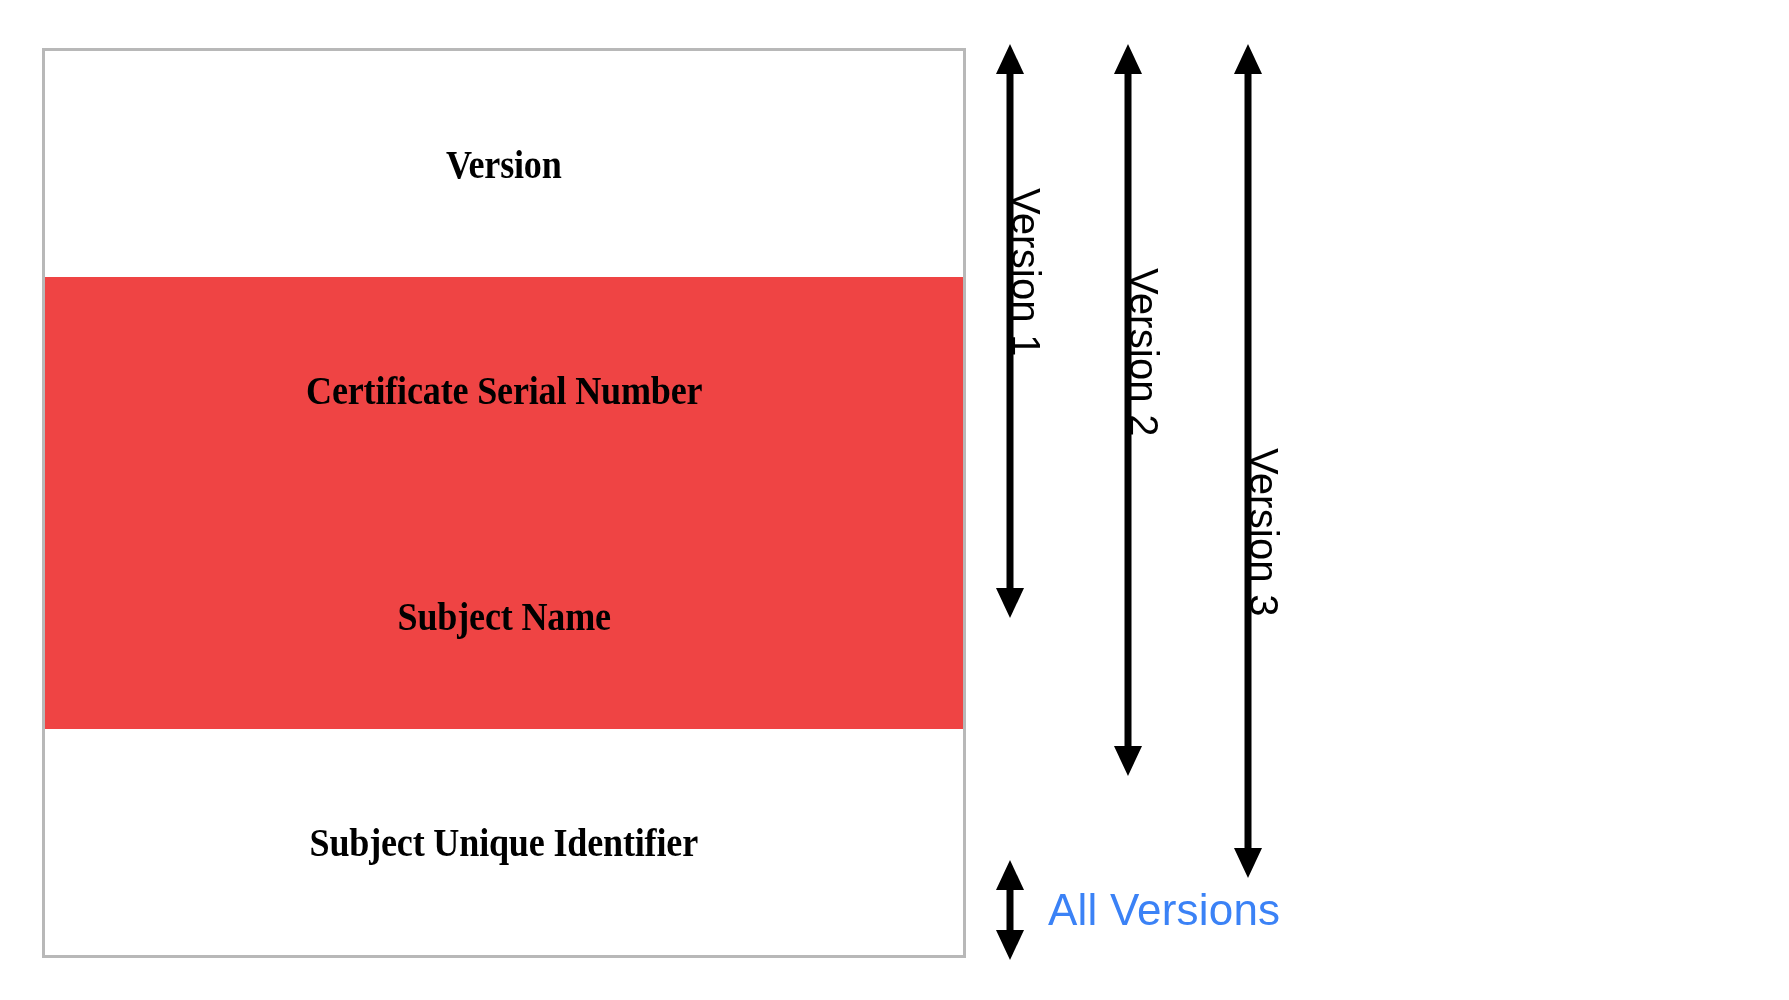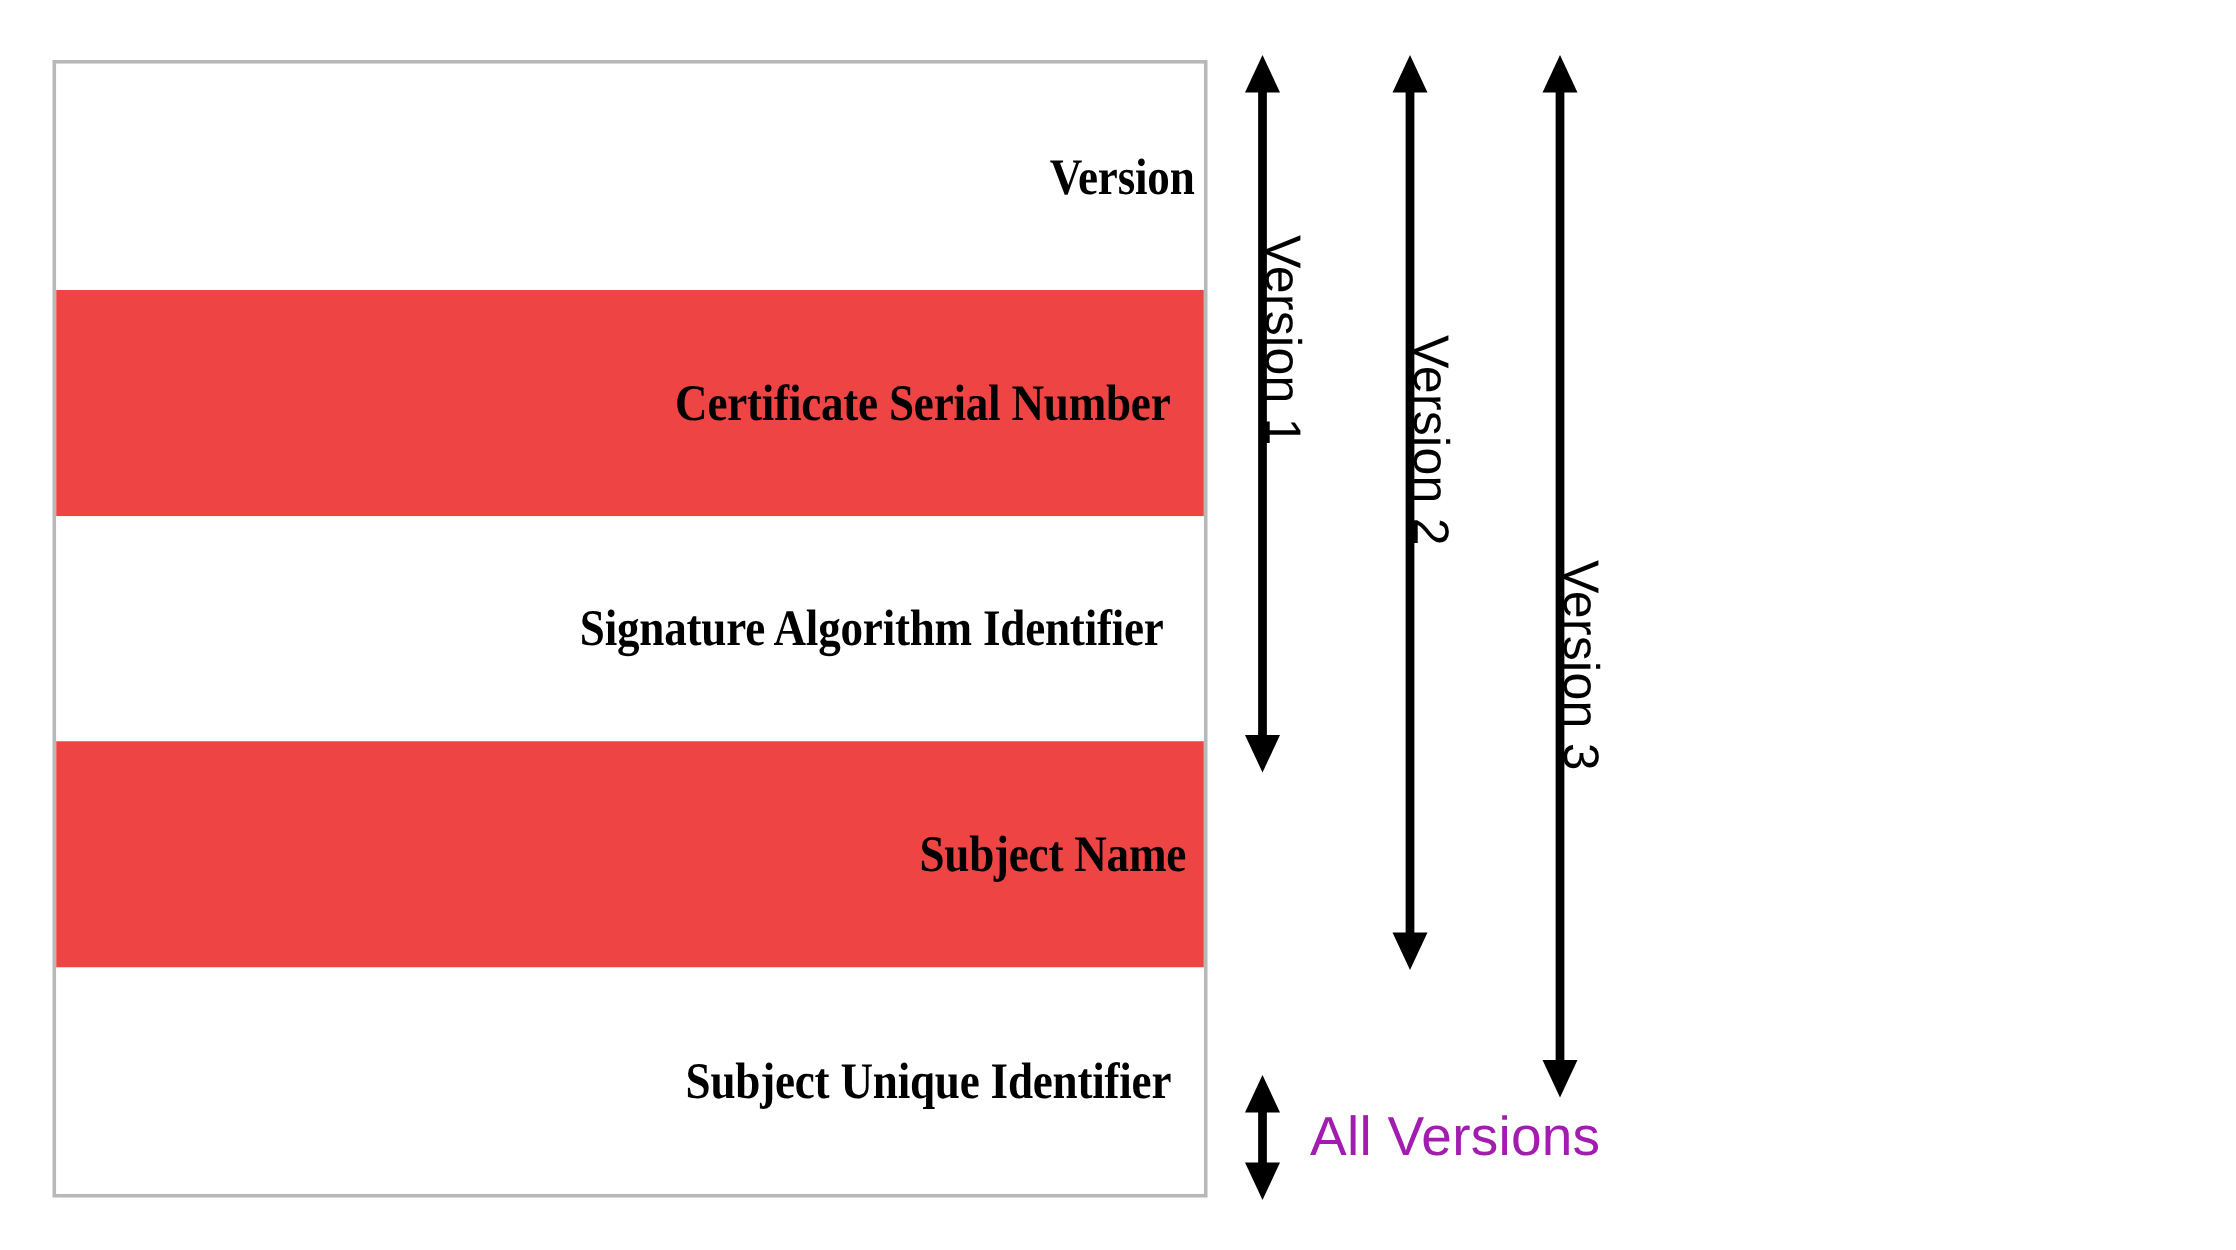--- a/index.html
+++ b/index.html
@@ -32,21 +32,21 @@
     box-sizing: border-box;
     border: 3px solid #b8b8b8;
     background: #ffffff;
     display: flex;
     flex-direction: column;
   }
   .cert-row {
     flex: 1 1 0;
     display: flex;
     align-items: center;
-    justify-content: flex-end;
+    justify-content: center;
     position: relative;
     min-height: 0;
   }
   .cert-row.shaded { background: #ef4444; }
   .cert-row.plain  { background: #ffffff; }
 
   .cert-label {
     font-family: "Liberation Serif", serif;
     font-weight: bold;
     font-size: 41px;
@@ -89,43 +89,40 @@
     white-space: nowrap;
     transform-origin: left top;
     transform: rotate(90deg);
     letter-spacing: 0.2px;
   }
 
   .allver-label {
     position: absolute;
     font-family: "Liberation Sans", sans-serif;
     font-size: 44px;
-    color: #a21caf;
+    color: #3b82f6;
     white-space: nowrap;
     letter-spacing: 0.2px;
   }
 </style>
 </head>
 <body>
 
 <div id="stage">
 
   <div class="cert-table">
 
     <div class="cert-row plain">
       <span class="cert-label">Version</span>
     </div>
 
     <div class="cert-row shaded">
       <span class="cert-label">Certificate Serial Number</span>
     </div>
 
-    <div class="cert-row plain">
-      <span class="cert-label">Signature Algorithm Identifier</span>
-    </div>
 
 
 
     <div class="cert-row shaded">
       <span class="cert-label">Subject Name</span>
     </div>
 
 
 
     <div class="cert-row plain">

